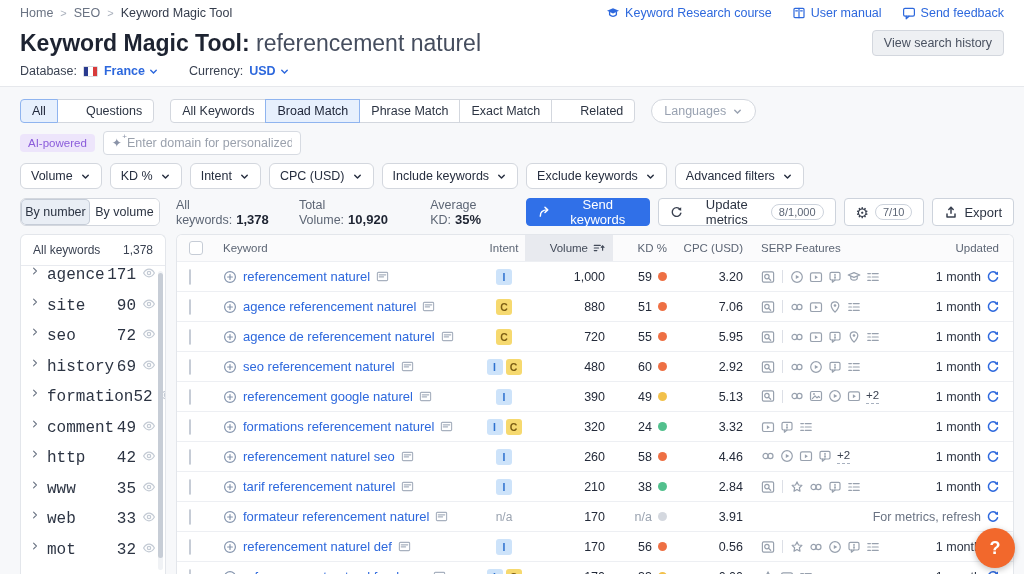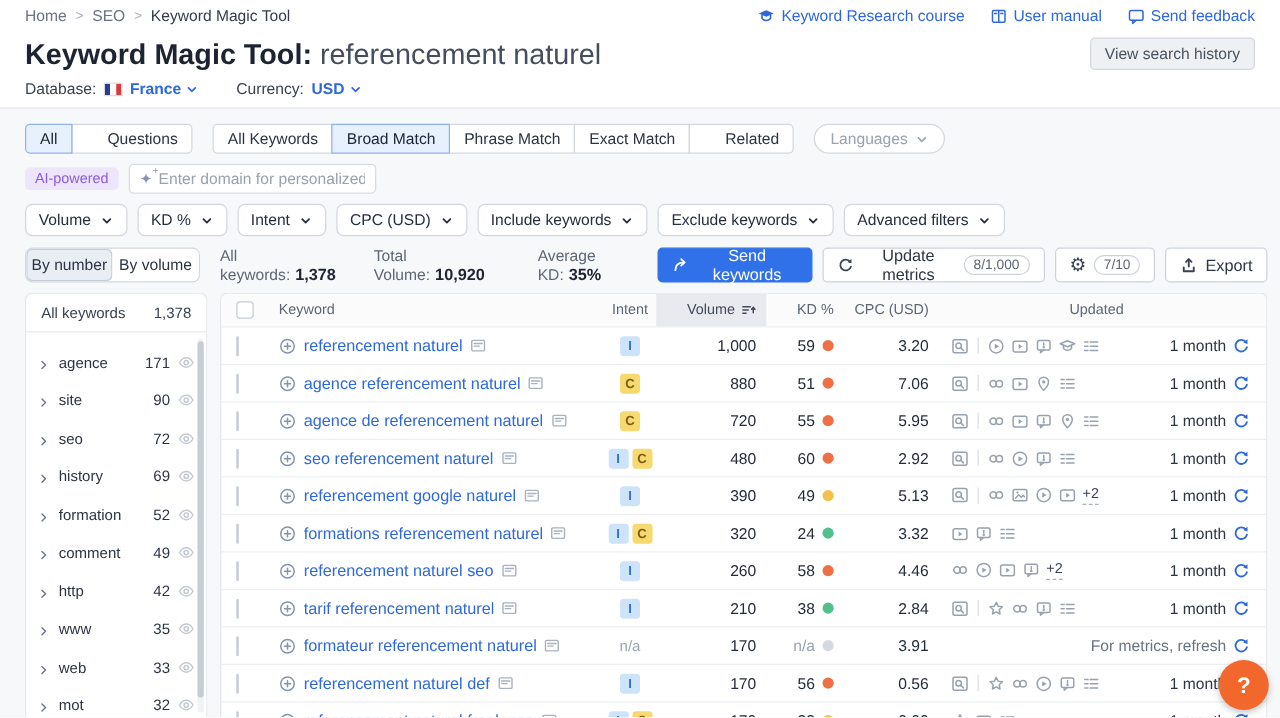--- a/index.html
+++ b/index.html
@@ -66,21 +66,21 @@
   .mini-pill { border:1px solid #cdd3dc; border-radius:10px; font-size:11px; color:#5d6675; padding:1px 7px; }
   .gear-glyph { font-size:15px; color:#3a4150; line-height:1; }
   .btn svg { width:14px; height:14px; }
 
   
   .content { flex:1; min-height:0; display:flex; gap:10px; padding:0 10px 0 20px; }
   .card { background:#fff; border:1px solid #e3e6eb; border-radius:6px 6px 0 0; border-bottom:none; }
 
   .sidebar { width:146px; flex:none; position:relative; overflow:hidden; }
   .sb-head { display:flex; justify-content:space-between; align-items:center; padding:8px 12px; border-bottom:1px solid #e8eaef; font-size:12px; color:#3a4252; }
-  .sb-item { display:flex; align-items:flex-end; height:30.5px; padding:0 9px; cursor:pointer; font-size:12px; color:#2c3443; }
+  .sb-item { display:flex; align-items:flex-start; height:30.5px; padding:0 9px; cursor:pointer; font-size:16px; color:#2c3443;font-family:Liberation Mono, monospace; }
   .sb-item .chev { width:10px; height:10px; color:#6a7383; flex:none; margin-right:7px; }
   .sb-item .sb-label { flex:1; }
   .sb-item .sb-count { color:#2c3443; margin-right:6px; }
   .sb-item .eye { width:14px; height:14px; color:#c3cad4; flex:none; cursor:pointer; }
   .sb-scroll { position:absolute; right:2px; top:36px; bottom:4px; width:5px; border-radius:3px; background:#f0f2f5; }
   .sb-thumb { position:absolute; right:2px; top:38px; width:5px; height:285px; border-radius:3px; background:#c7cdd6; }
 
   .table-card { flex:1; position:relative; overflow:hidden; }
   .t-grid { display:grid; grid-template-columns:34px minmax(0,1fr) 42px 88px 64px 72px 150px 100px; align-items:center; padding:0 14px 0 12px; }
   .t-head { height:26px; font-size:11.5px; color:#5d6675; background:#fbfbfc; }
@@ -484,20 +484,21 @@
           <div class="th-intent">Intent</div>
           <div class="th-volume">
             <span>Volume</span>
             <svg viewBox="0 0 14 14" fill="none" stroke="currentColor" stroke-width="1.4" stroke-linecap="round">
                 <path d="M1.5 4 h7 M1.5 7 h5 M1.5 10 h3"></path>
                 <path d="M11.2 9.5 V4.8 M9.6 6.2 L11.2 4.5 L12.8 6.2"></path>
               </svg>
           </div>
           <div class="th-kd">KD %</div>
           <div class="th-cpc">CPC (USD)</div>
+          <div class="th-serp">SERP Features</div>
           <div class="th-updated">Updated</div>
         </div>
         <div id="t-body">
             <div class="t-grid t-row">
               <div><span class="checkbox"></span></div>
               <div class="kw-cell">
                 <span class="plus" style="display: inline-flex;">
                   <svg viewBox="0 0 14 14" fill="none" stroke="currentColor" stroke-width="1.2" stroke-linecap="round" stroke-linejoin="round">
                     <circle cx="7" cy="7" r="5.4"></circle>
                     <path d="M7 4.6 V9.4 M4.6 7 H9.4"></path>

